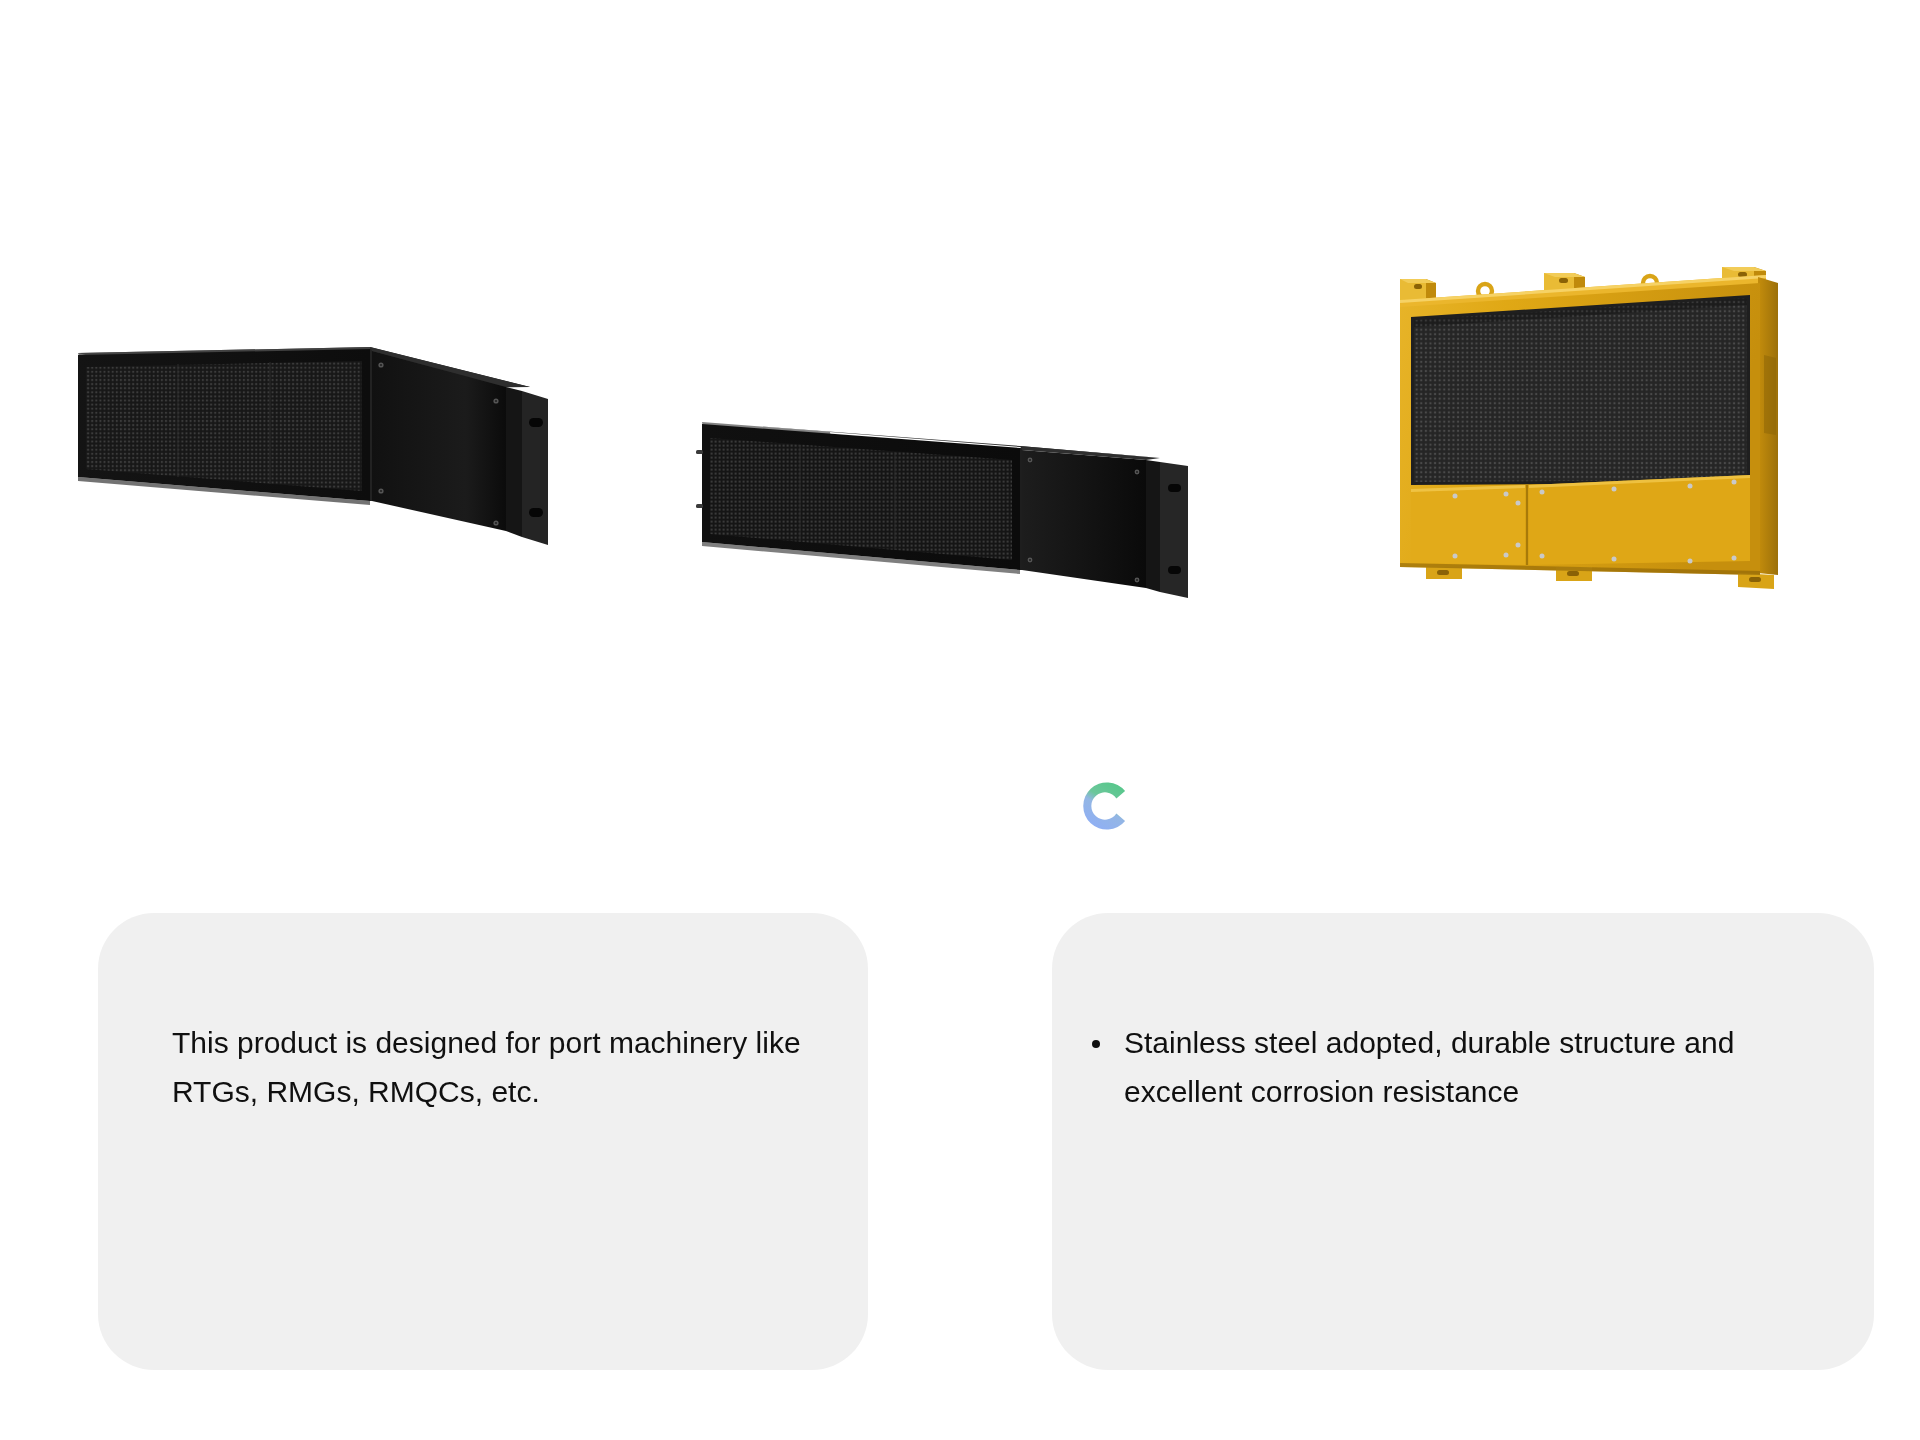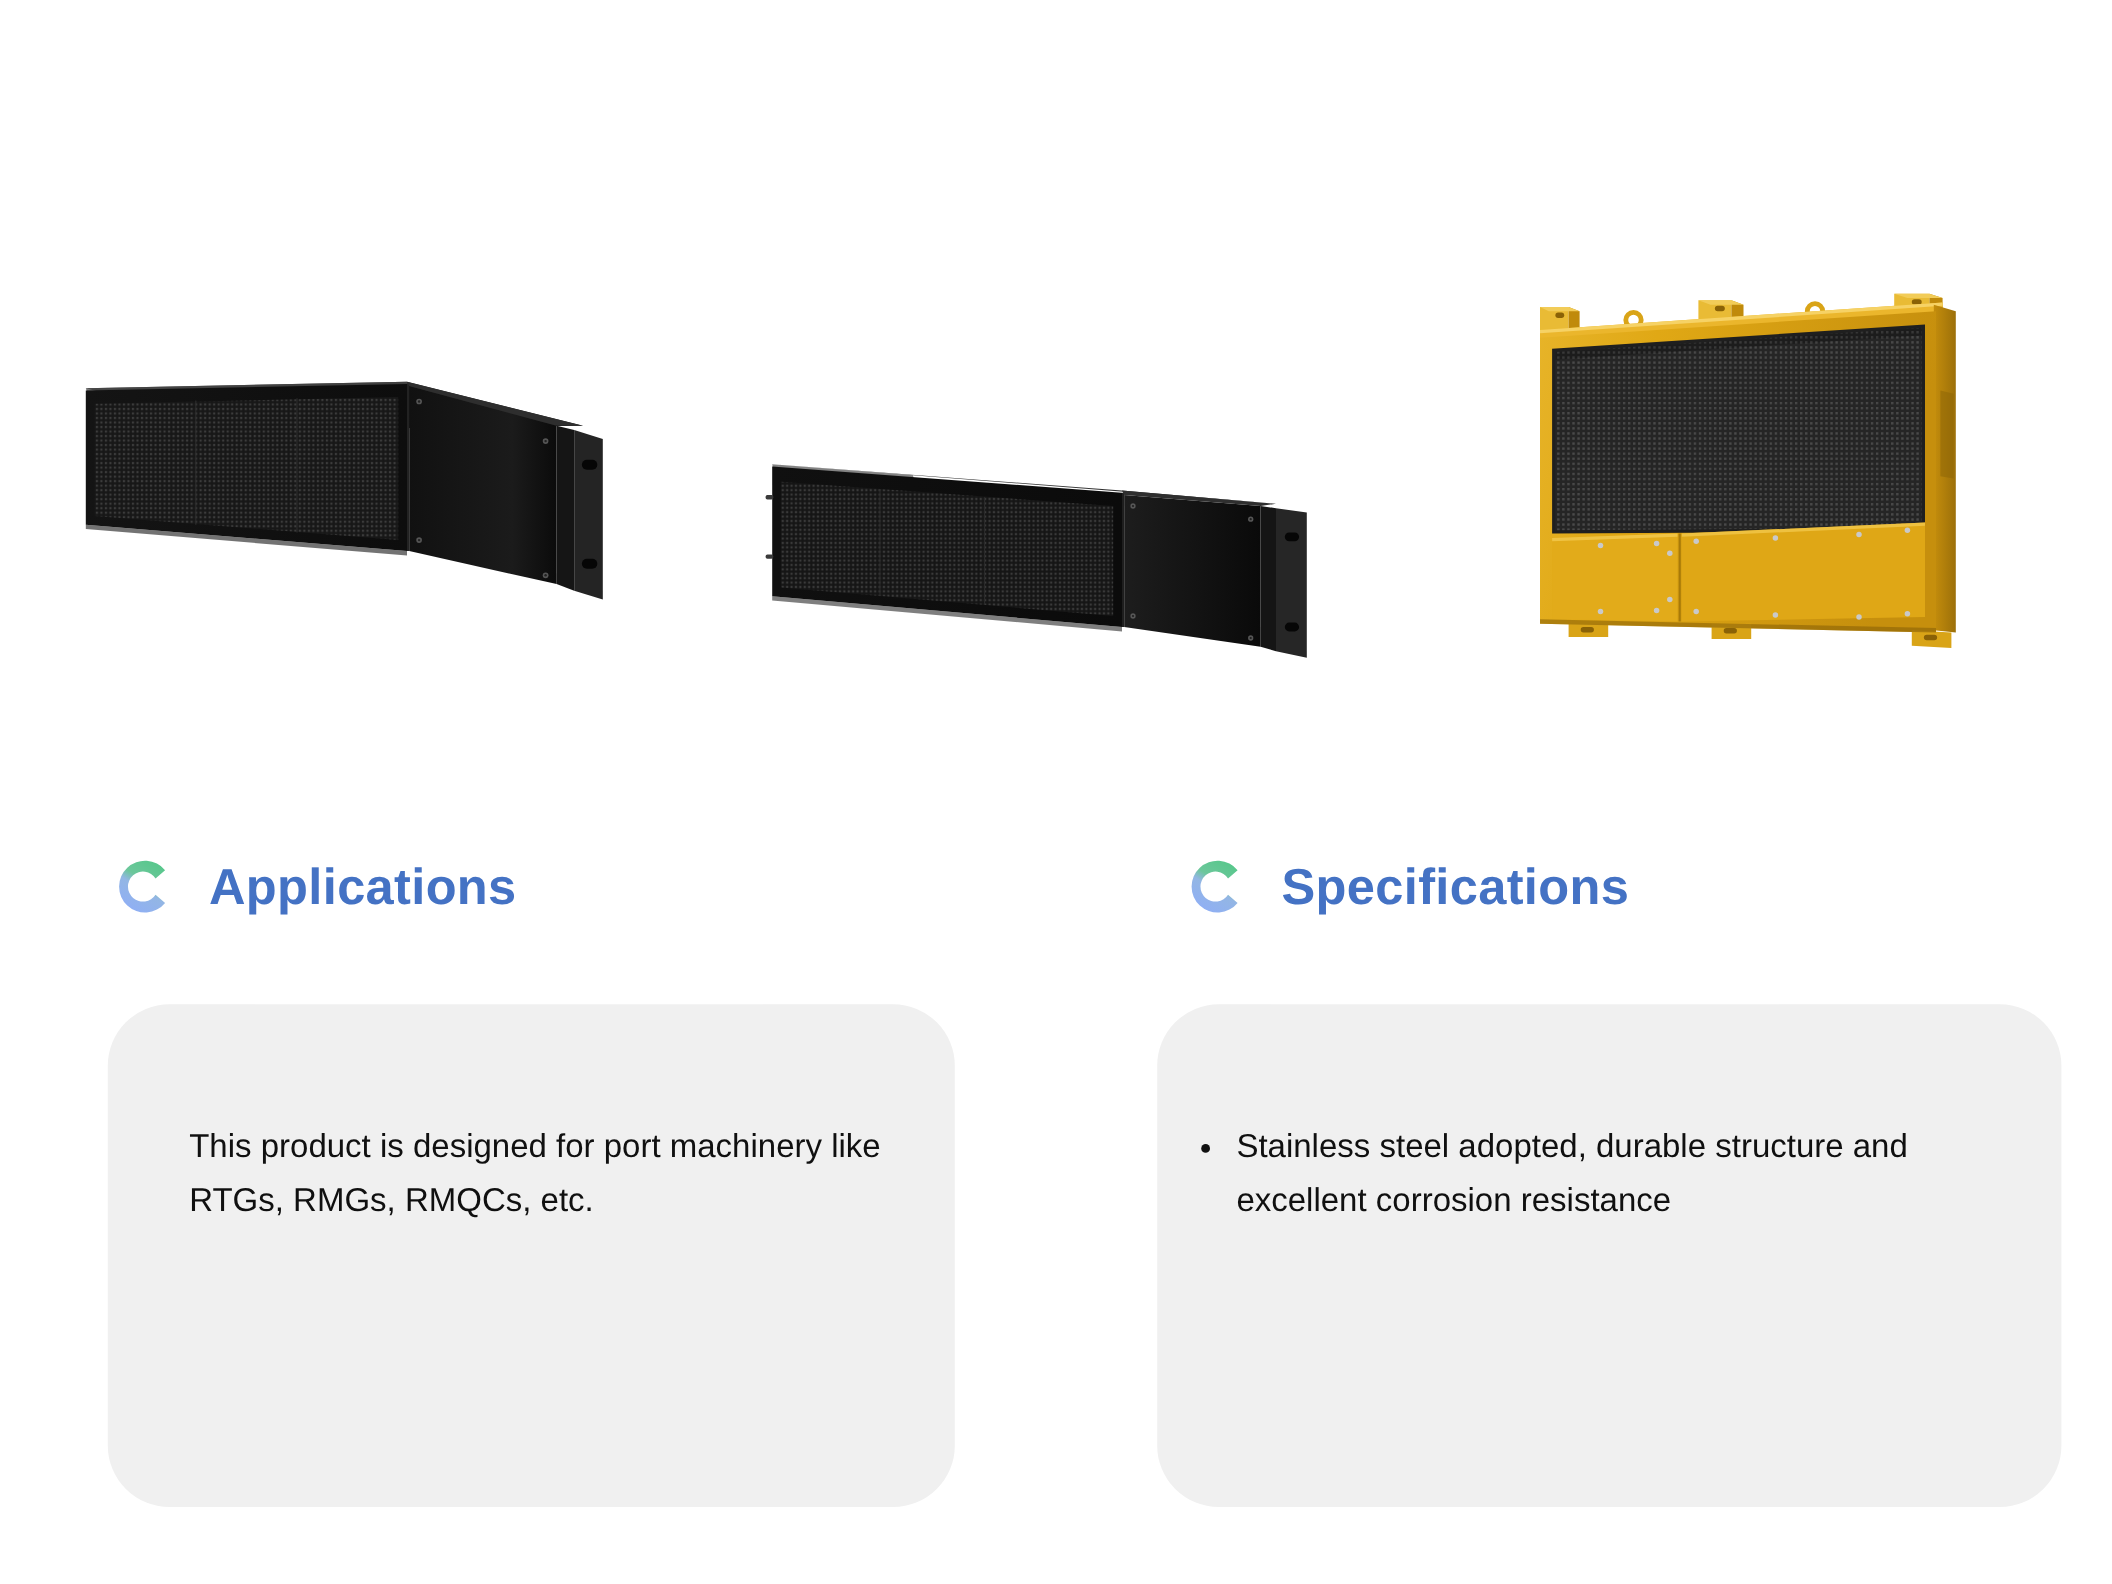--- a/index.html
+++ b/index.html
@@ -299,54 +299,39 @@
       <rect x="59" y="325" width="12" height="5" rx="2.5" fill="#8A6206"></rect>
       <polygon points="178,322 214,322 214,336 178,336" fill="#D9A417"></polygon>
       <rect x="189" y="326" width="12" height="5" rx="2.5" fill="#8A6206"></rect>
       <polygon points="360,328 396,330 396,344 360,342" fill="#D9A417"></polygon>
       <rect x="371" y="332" width="12" height="5" rx="2.5" fill="#8A6206"></rect>
 
       <polygon points="22,318 382,326 382,330 22,322" fill="#8A6206" opacity="0.6"></polygon>
     </svg>
   </div>
 
-  <div class="section-head" id="head-applications">
-    <svg class="c-logo" viewBox="0 0 100 100">
-      <defs>
-        <linearGradient id="cg2" x1="0.72" y1="0" x2="0.18" y2="1">
-          <stop offset="0%" stop-color="#58C78C"></stop>
-          <stop offset="36%" stop-color="#6CC79B"></stop>
-          <stop offset="52%" stop-color="#93B6E4"></stop>
-          <stop offset="100%" stop-color="#8FAEF7"></stop>
-        </linearGradient>
-      </defs>
-      <path d="M84 26 A38 38 0 1 0 84 74 L70 62 A22 22 0 1 1 70 38 Z" fill="url(#cg2)"></path>
-    </svg>
-    <div class="section-title">Applications</div>
-  </div>
 
   <div class="card" id="card-applications">
     <div class="card-body">
       <p class="para">This product is designed for port machinery like RTGs, RMGs, RMQCs, etc.</p>
     </div>
   </div>
 
   <div class="section-head" id="head-specifications">
     <svg class="c-logo" viewBox="0 0 100 100">
       <defs>
         <linearGradient id="cg3" x1="0.72" y1="0" x2="0.18" y2="1">
           <stop offset="0%" stop-color="#58C78C"></stop>
           <stop offset="36%" stop-color="#6CC79B"></stop>
           <stop offset="52%" stop-color="#93B6E4"></stop>
           <stop offset="100%" stop-color="#8FAEF7"></stop>
         </linearGradient>
       </defs>
       <path d="M84 26 A38 38 0 1 0 84 74 L70 62 A22 22 0 1 1 70 38 Z" fill="url(#cg3)"></path>
     </svg>
-    <div class="section-title">Specifications</div>
   </div>
 
   <div class="card" id="card-specifications">
     <div class="card-body">
       <ul class="bullets">
         <li>Stainless steel adopted, durable structure and excellent corrosion resistance</li>
       </ul>
     </div>
   </div>
 

